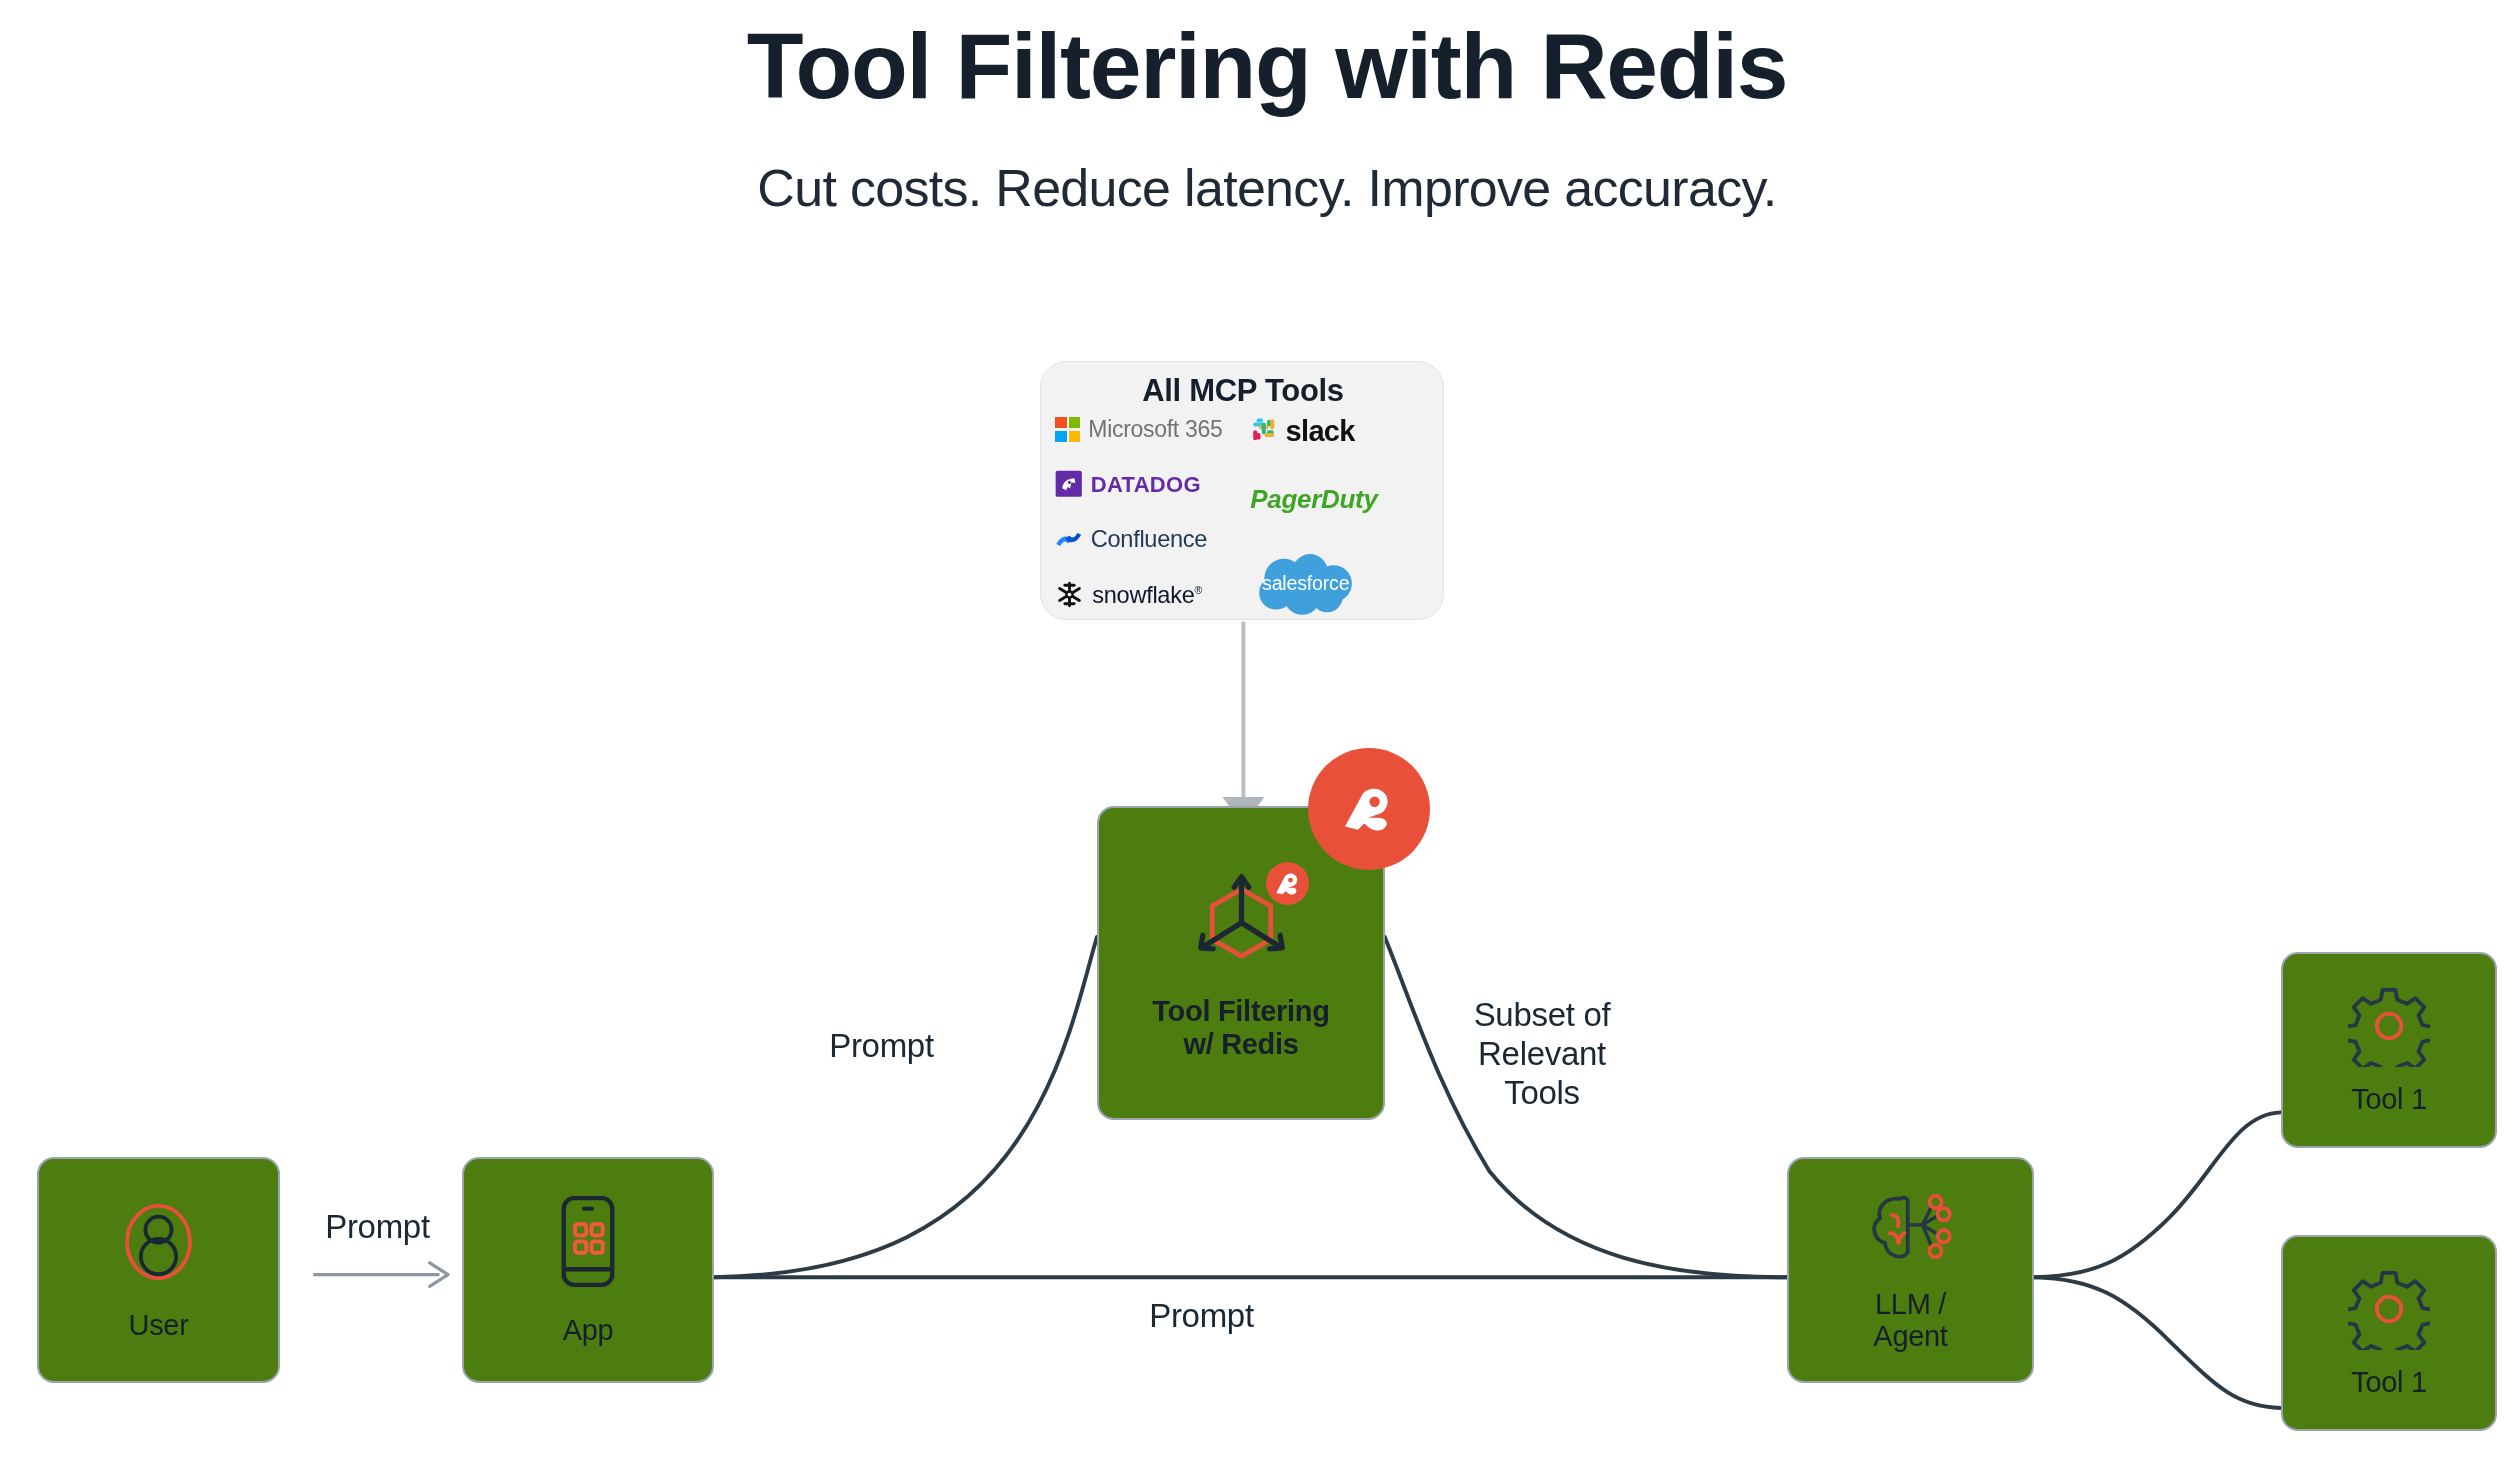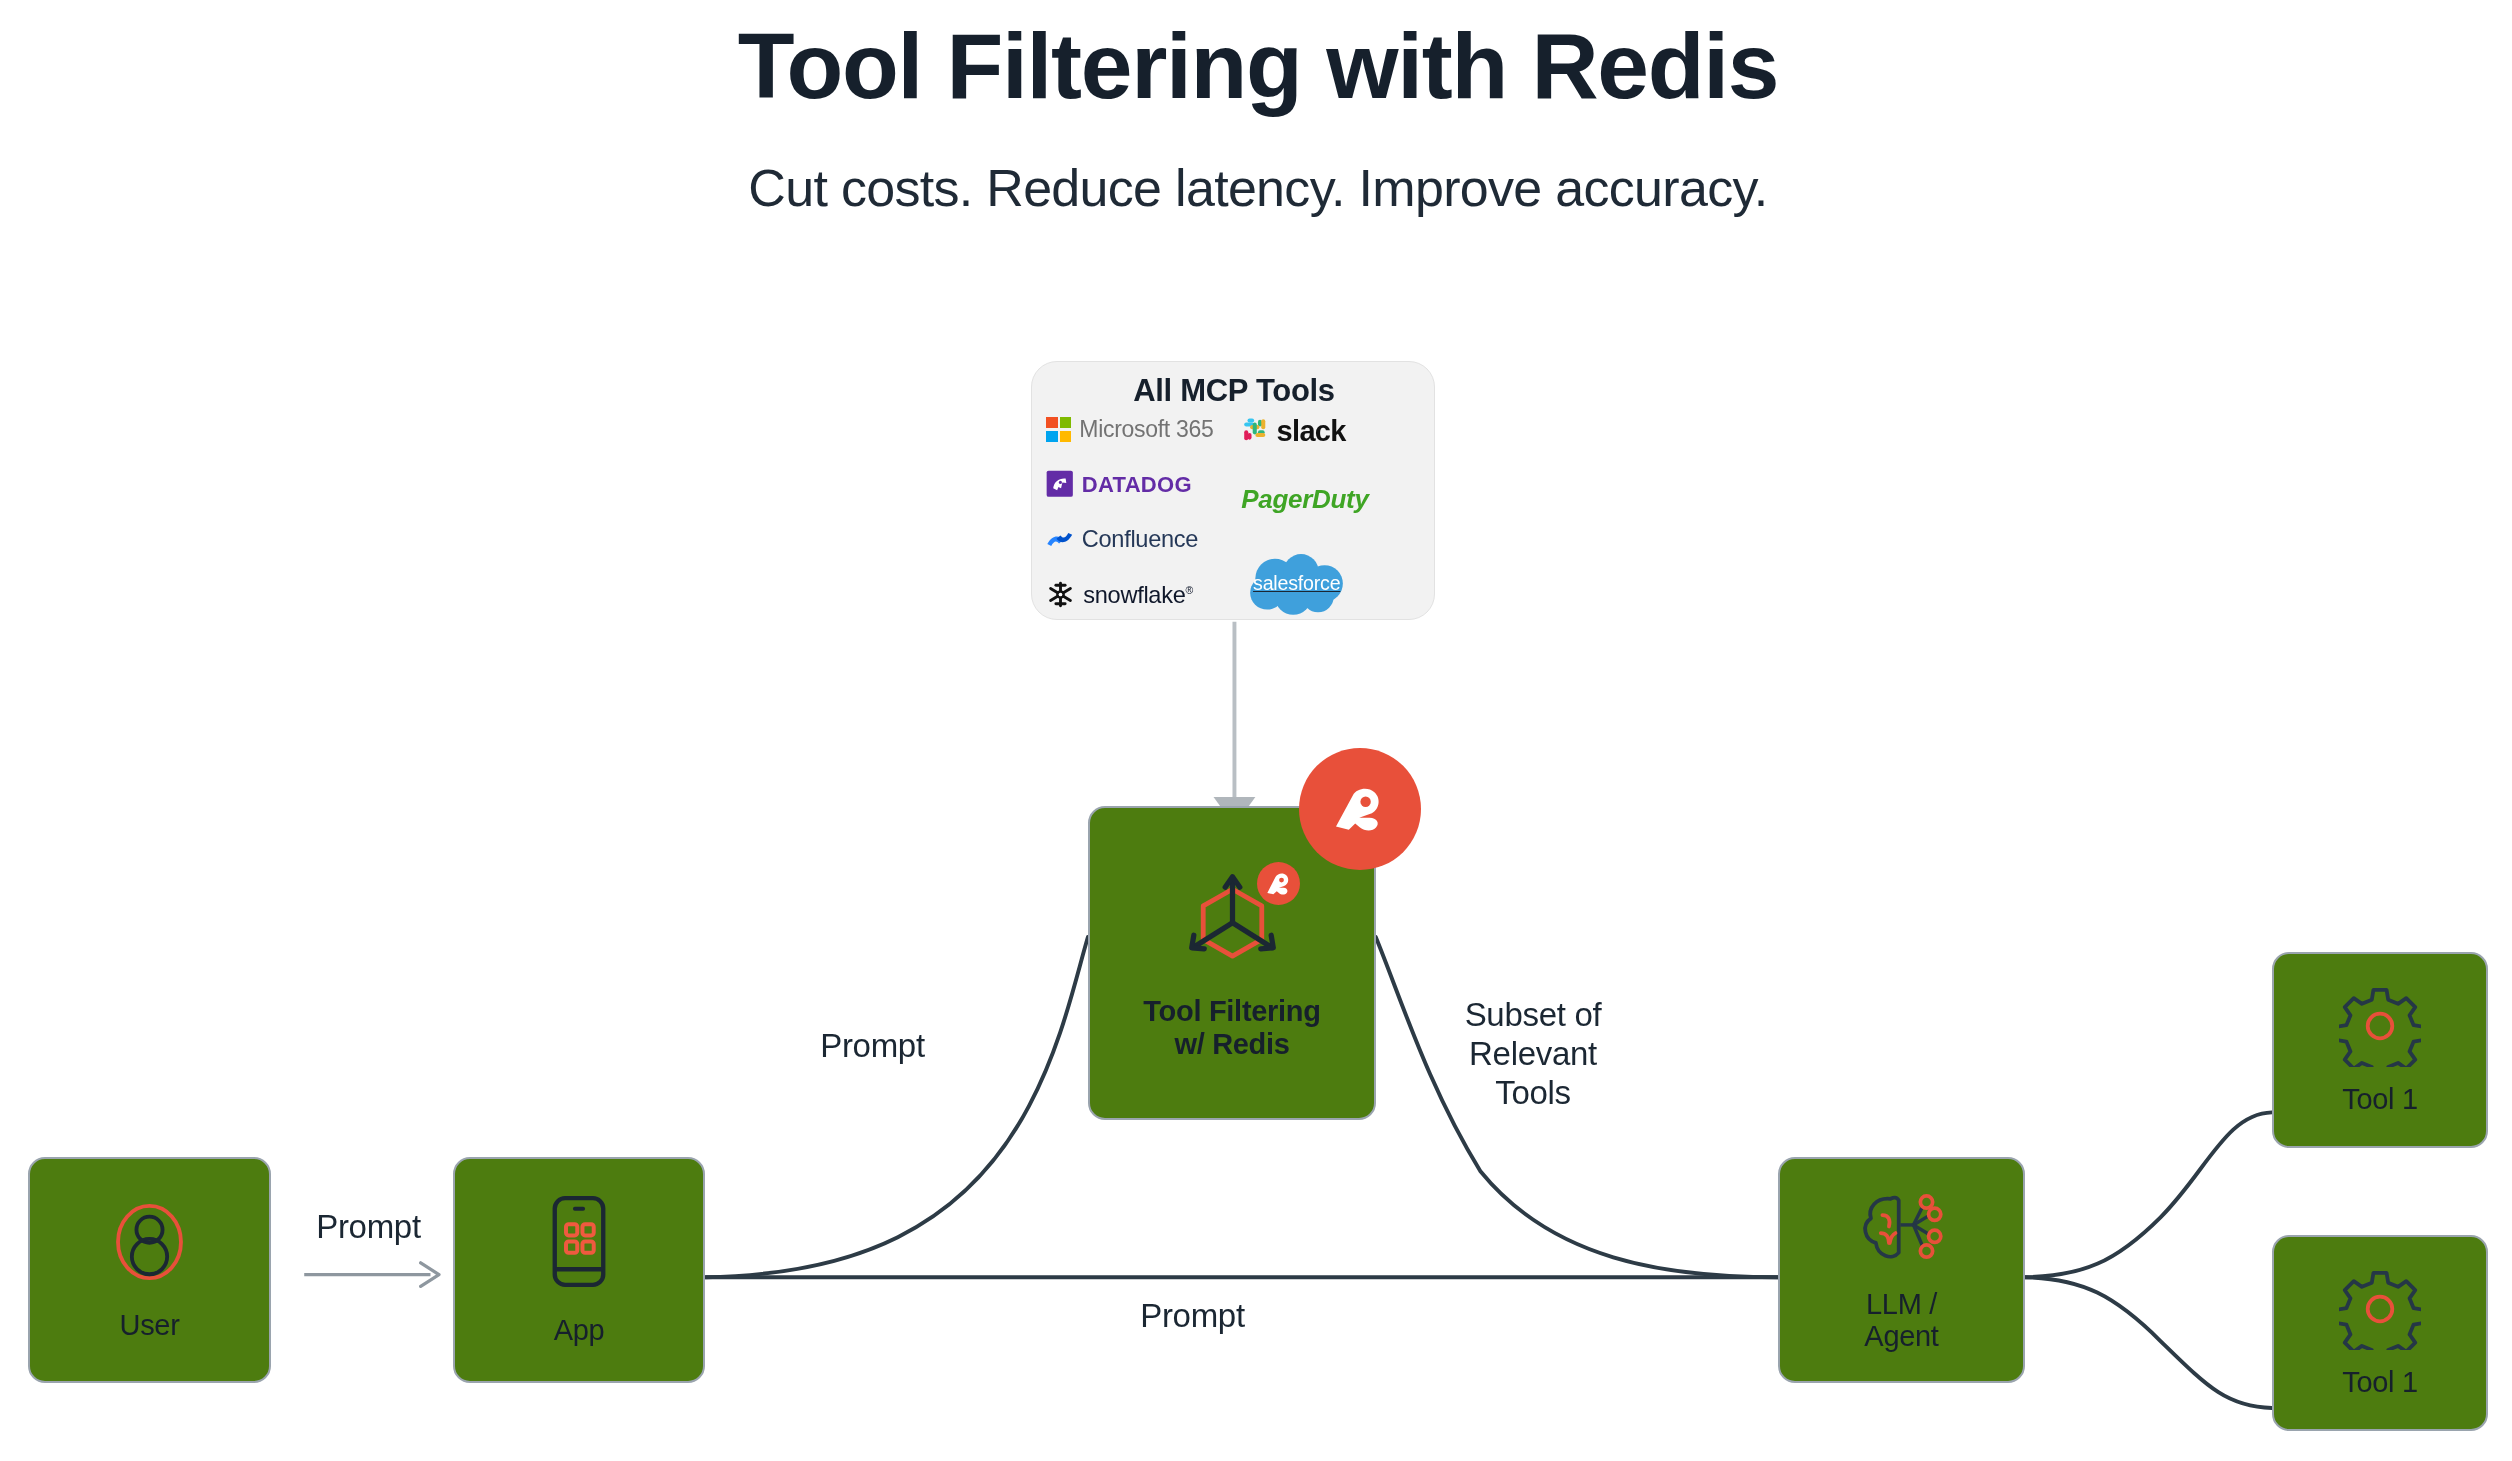--- a/index.html
+++ b/index.html
@@ -4,21 +4,21 @@
 <style>
   html,body{margin:0;padding:0;}
   body{
     width:2512px;height:1462px;
     background:#ffffff;
     font-family:"Liberation Sans", sans-serif;
     color:#1b2733;
     overflow:hidden;
     position:relative;
   }
-  #stage{position:absolute;left:2px;top:0;width:2024px;height:1462px;}
+  #stage{position:absolute;left:11px;top:0;width:2024px;height:1462px;}
 
   
   .title{
     position:absolute;left:0;top:18.3px;width:2512px;
     text-align:center;
     font-size:93px;line-height:1.05;
     font-weight:700;
     letter-spacing:-1.3px;
     color:#16202c;
   }
@@ -87,21 +87,21 @@
   .ms-text{color:#737373;font-weight:400;font-size:23px;}
 
   .dd-text{color:#632ca6;font-weight:700;font-size:22px;letter-spacing:0.3px;}
   .cf-text{color:#253858;font-weight:400;font-size:23.6px;letter-spacing:-0.3px;}
   .sf-text{color:#0f172a;font-weight:400;font-size:23.6px;letter-spacing:-0.3px;}
   .slack-text{color:#111111;font-weight:800;font-size:29px;letter-spacing:-0.7px;}
   .pd-text{color:#3fa525;font-weight:600;font-size:26px;letter-spacing:-0.3px;font-style:italic;}
   .sfdc-text{
     color:#ffffff;font-weight:400;font-size:19.6px;letter-spacing:-0.2px;
   }
-  .sfdc-wrap{position:relative;width:111px;height:63px;display:flex;align-items:center;justify-content:center;text-decoration:underline;}
+  .sfdc-wrap{position:relative;width:111px;height:63px;display:flex;align-items:center;justify-content:center;}
 
   
   #redis-badge{
     position:absolute;left:1297px;top:748px;width:122px;height:122px;
     border-radius:50%;background:#e8503a;
     z-index:9;
     display:flex;align-items:center;justify-content:center;
   }
   .sup{position:absolute;z-index:2;}
 

